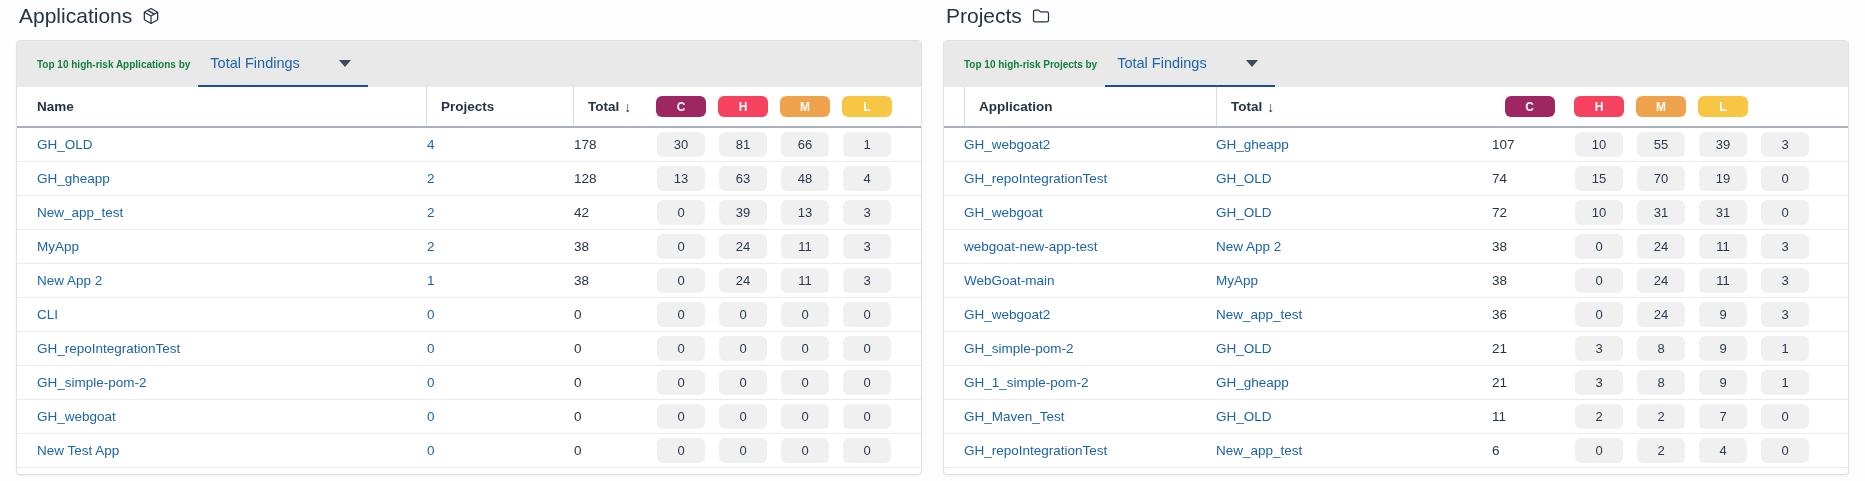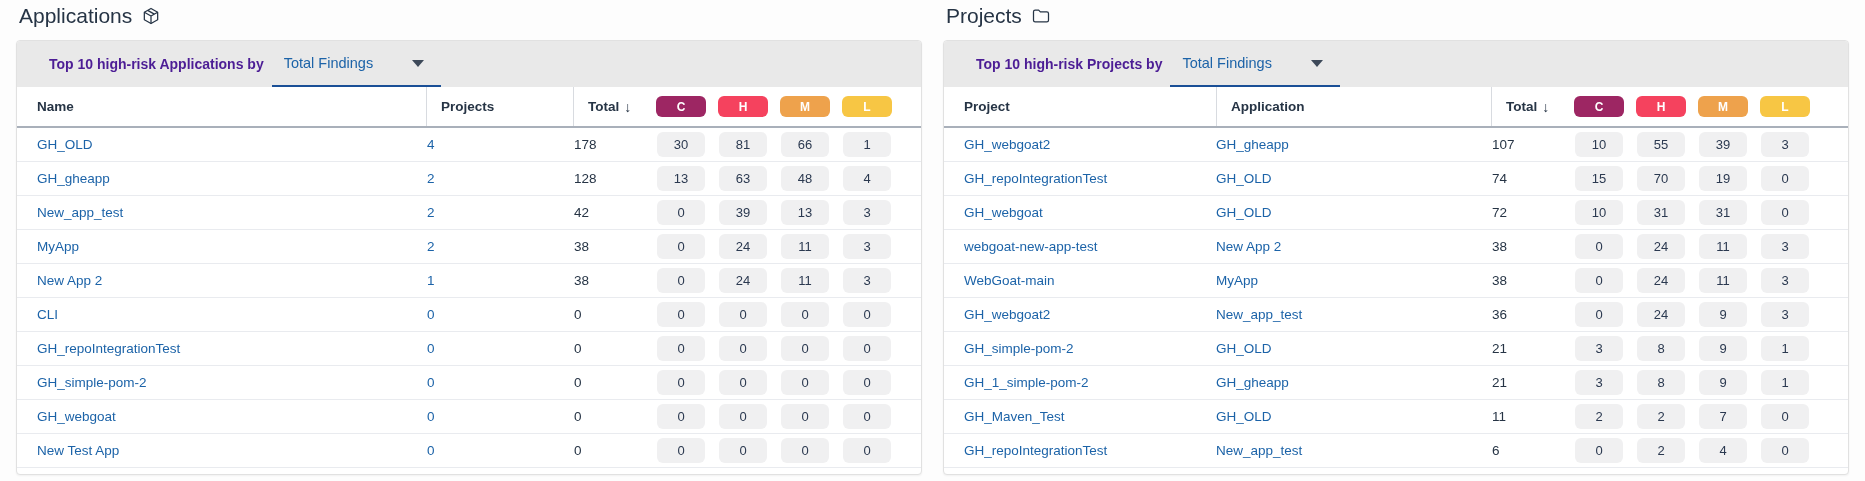--- a/index.html
+++ b/index.html
@@ -37,26 +37,25 @@
   }
   .card-header {
     background: #e9e9e9;
     border-radius: 3px 3px 0 0;
     height: 46px;
     display: flex;
     align-items: stretch;
     padding-left: 20px;
   }
   .card-header-label {
-    font-size: 14px;
+    font-size: 10px;
     font-weight: 700;
-    color: #4c1d95;
+    color: #15803d;
     align-self: center;
     white-space: nowrap;
-    margin-left: 12px;
   }
   .tab-dropdown {
     display: inline-flex;
     align-items: center;
     gap: 39px;
     margin-left: 8px;
     padding: 0 17px 0 12px;
     border: none;
     background: transparent;
     border-bottom: 2px solid #1a4f96;
@@ -446,23 +445,20 @@
     <div class="card">
       <div class="card-header">
         <span class="card-header-label">Top 10 high-risk Projects by</span>
         <button class="tab-dropdown">
           <span>Total Findings</span>
           <span class="caret"></span>
         </button>
       </div>
 
       <div class="t-head grid-projs">
-        <div class="hcell">
-          <span>Project</span>
-        </div>
         <div class="hcell div-left">
           <span>Application</span>
         </div>
         <div class="hcell div-left">
           <span>Total</span>
           <span class="sort-arrow">↓</span>
         </div>
         <div class="hcell sev">
           <span class="badge c">C</span>
         </div>

